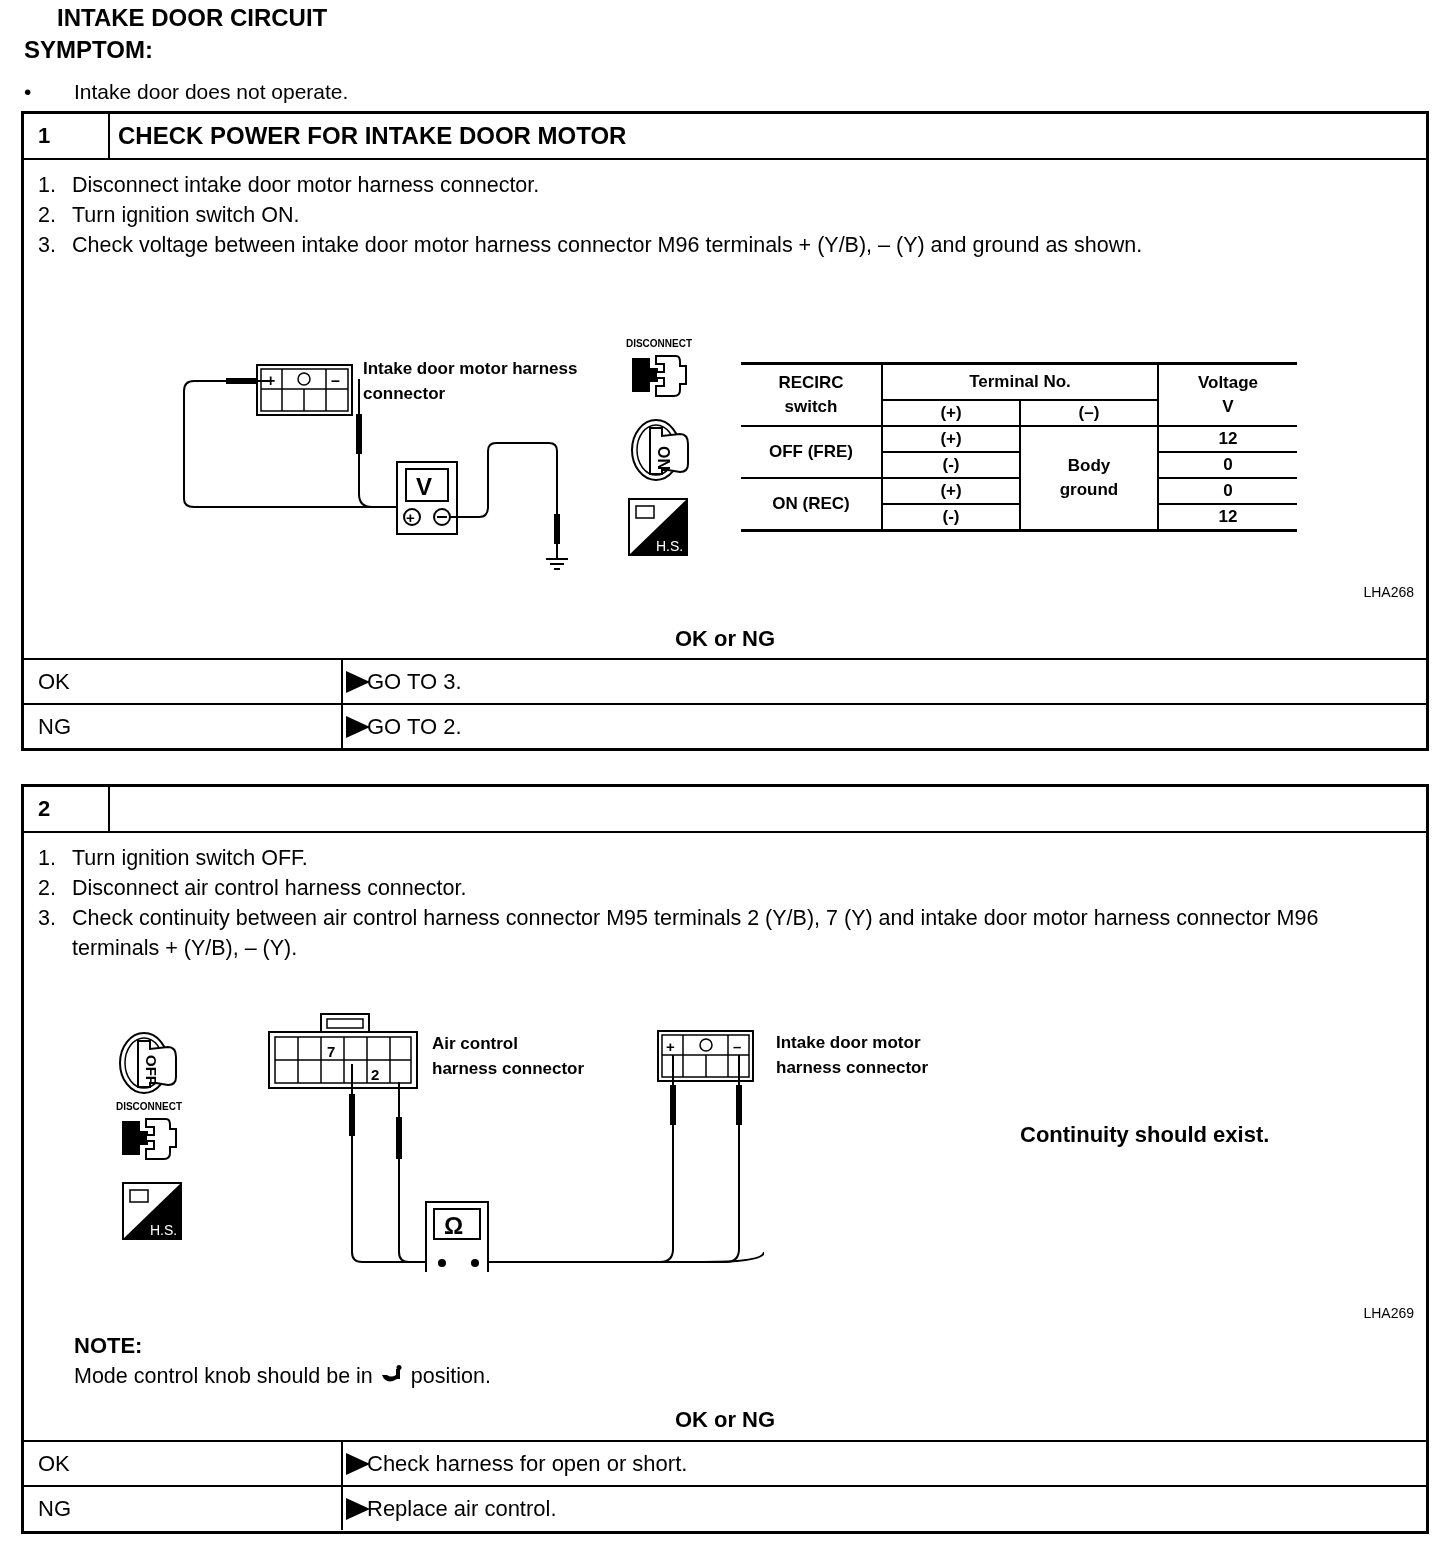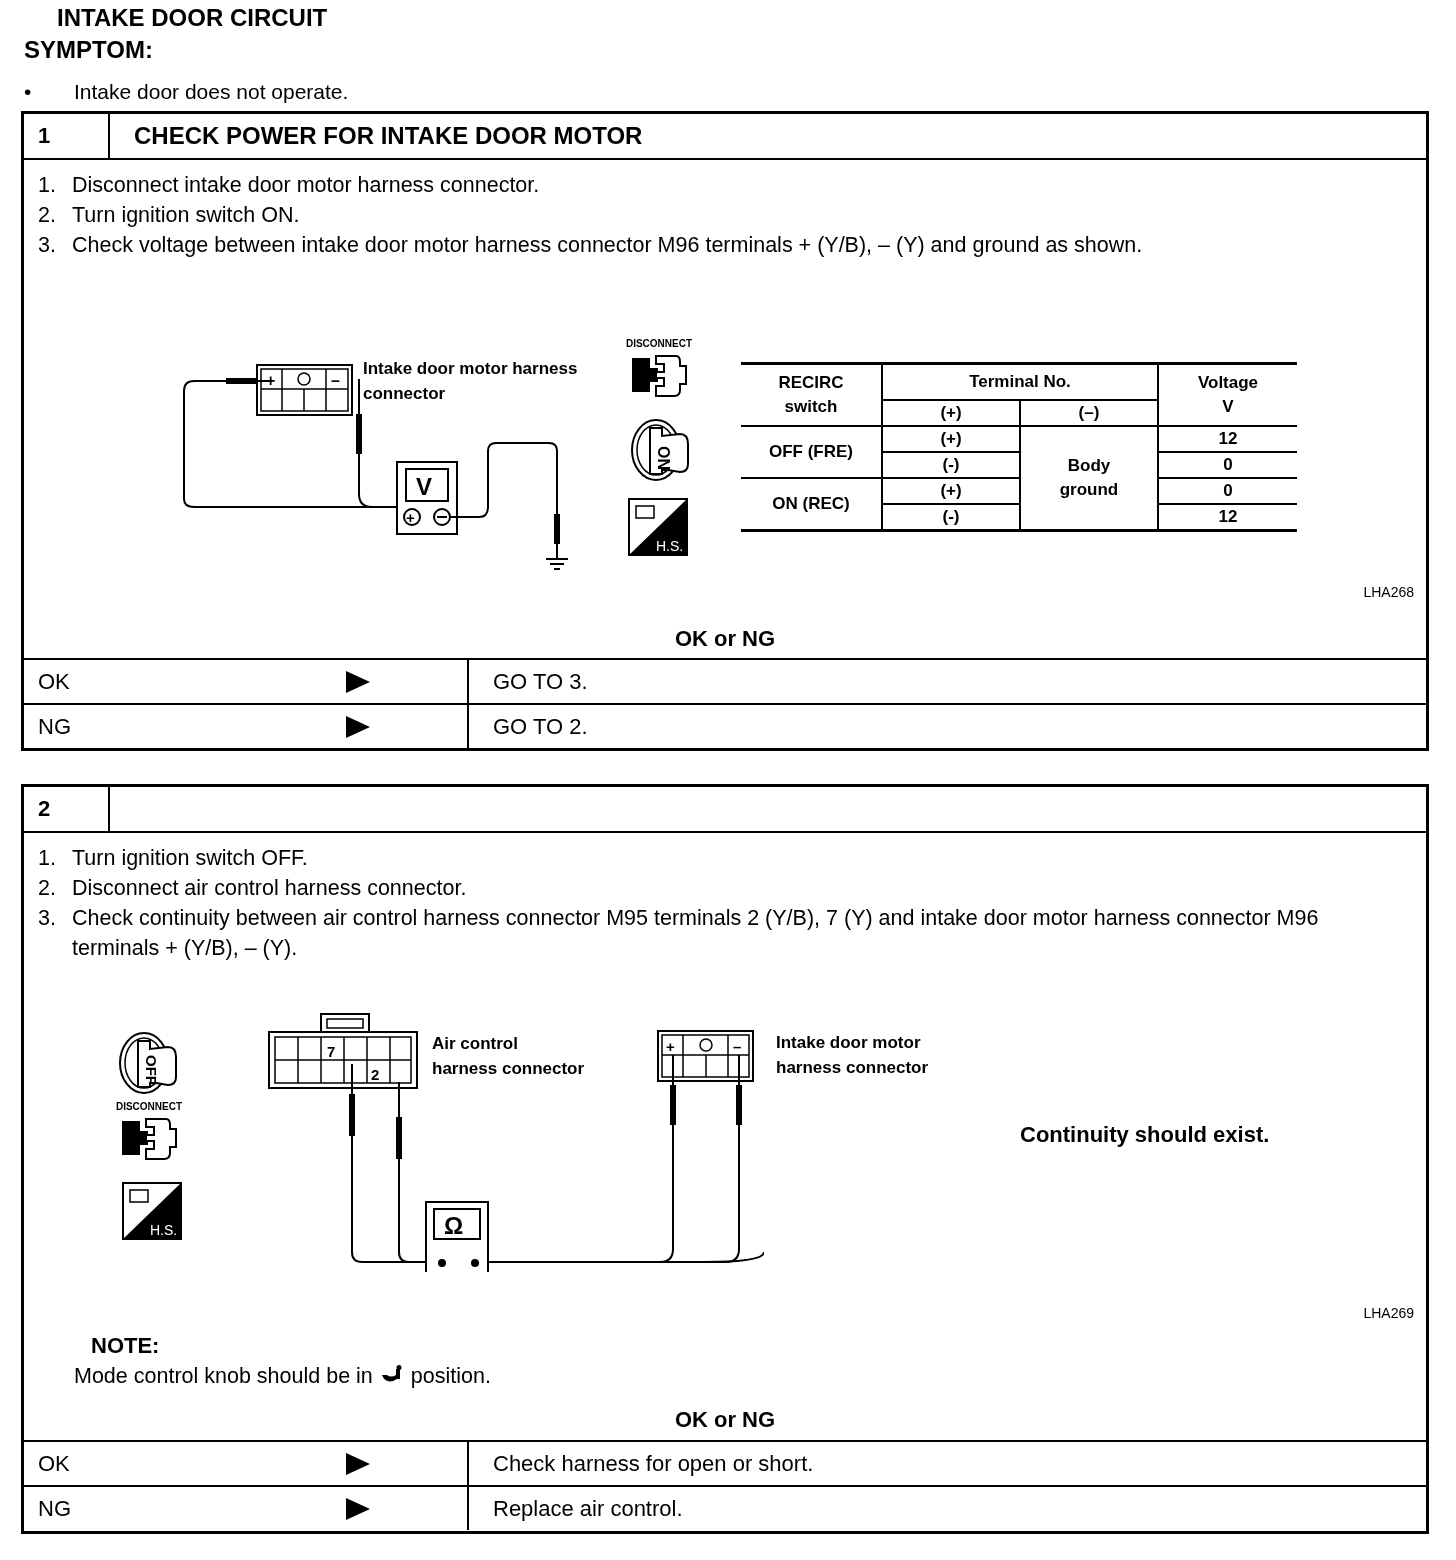--- a/index.html
+++ b/index.html
@@ -5,34 +5,34 @@
   html, body { margin:0; padding:0; background:#fff; }
   body { width:1456px; height:1560px; position:relative; font-family:"Liberation Sans", sans-serif; color:#000; overflow:hidden; }
   .abs { position:absolute; }
   .title { left:26px; top:4px; font-size:24px; font-weight:bold;margin-left:31px; }
   .symptom { left:24px; top:36px; font-size:24px; font-weight:bold; }
   .bullet { left:24px; top:80px; font-size:21px; }
   .bullet .dot { display:inline-block; width:50px; }
   .box { position:absolute; left:21px; width:1408px; border:3px solid #000; box-sizing:border-box; }
   .box-head { height:44px; border-bottom:2px solid #000; display:flex; align-items:center; }
   .box-head .num { width:86px; border-right:2px solid #000; height:100%; display:flex; align-items:center; padding-left:14px; font-weight:bold; font-size:22px; box-sizing:border-box; }
-  .box-head .htitle { padding-left:24px; font-weight:bold; font-size:24px; }
+  .box-head .htitle { padding-left:8px; font-weight:bold; font-size:24px; }
   .steps { padding:10px 0 0 14px; font-size:21.5px; line-height:30px; }
   .steps .st { display:flex; }
   .steps .st .n { width:34px; flex:none; }
   .okng-title { position:absolute; width:100%; text-align:center; font-weight:bold; font-size:22px; }
   .res-row { position:absolute; left:0; width:100%; height:43px; border-top:2px solid #000; display:flex; font-size:22px; }
-  .res-row .k { width:445px; border-right:2px solid #000; display:flex; align-items:center; padding-left:14px; box-sizing:border-box; position:relative; }
+  .res-row .k { width:319px; border-right:2px solid #000; display:flex; align-items:center; padding-left:14px; box-sizing:border-box; position:relative; }
   .res-row .k .arr { position:absolute; left:322px; top:11px; width:0; height:0; border-top:11px solid transparent; border-bottom:11px solid transparent; border-left:24px solid #000; }
   .res-row .v { display:flex; align-items:center; padding-left:24px; }
   .figid { position:absolute; right:12px; font-size:14px; }
   .lbl { font-weight:bold; font-size:17px; line-height:25px; }
   table.vt { border-collapse:collapse; font-size:17px; font-weight:bold; text-align:center; }
   table.vt td { padding:0; height:24px; border-left:2px solid #000; border-right:2px solid #000; }
-  .note-h { font-weight:bold; font-size:22px;margin-left:17px; }
+  .note-h { font-weight:bold; font-size:22px; }
   .note-t { font-size:21.5px; }
 </style>
 </head>
 <body>
 
 <div class="abs title">INTAKE DOOR CIRCUIT</div>
 <div class="abs symptom">SYMPTOM:</div>
 <div class="abs bullet">
   <span class="dot">•</span><span>Intake door does not operate.</span>
 </div>

